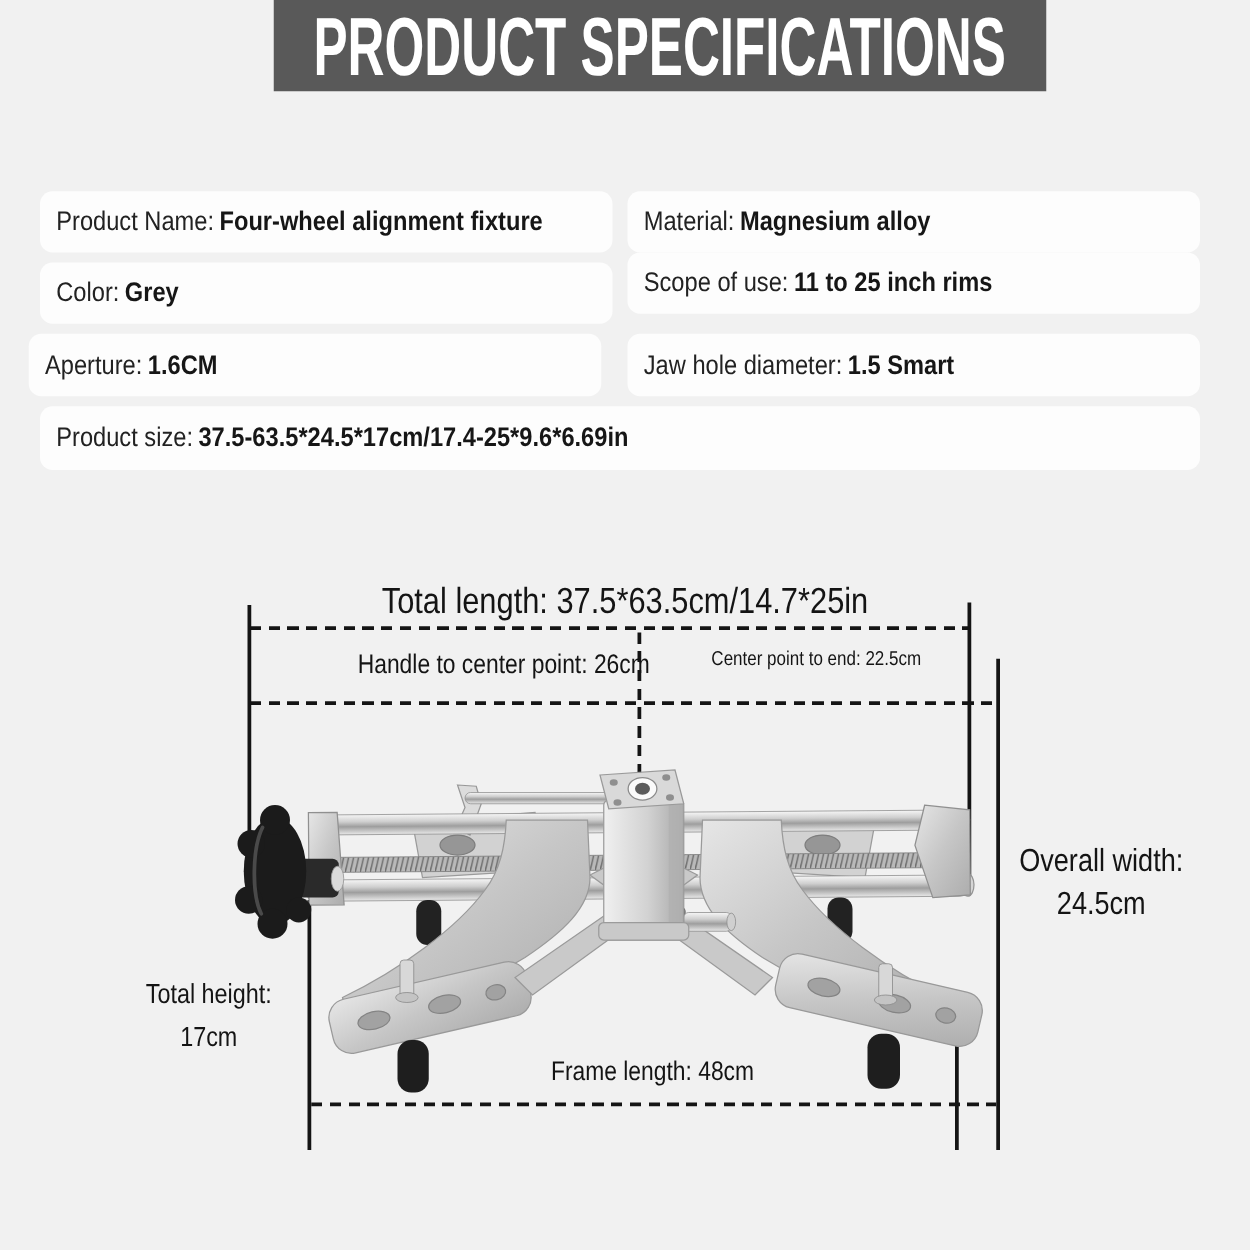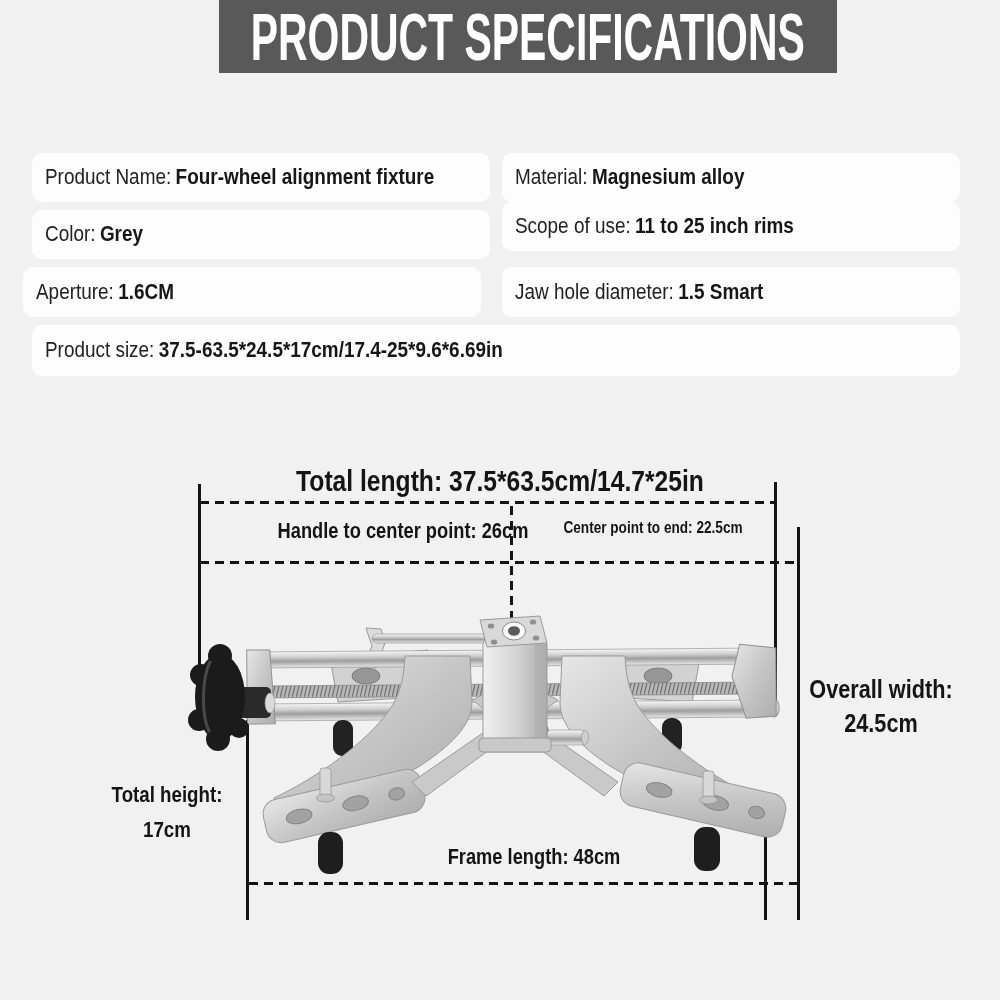--- a/index.html
+++ b/index.html
@@ -56,26 +56,26 @@
   .dash-bottom{left:249px;top:882px;width:548px;}
   .dash-center{left:510px;top:506px;height:114px;}
 
   .bar-tl-left{left:198px;top:484px;height:184px;}
   .bar-tl-right{left:774px;top:482px;height:220px;}
   .bar-ow{left:797px;top:527px;height:393px;}
   .bar-th{left:246px;top:720px;height:200px;}
   .bar-fr{left:764px;top:810px;height:110px;}
 
   
-  .dlabel{position:absolute;white-space:nowrap;font-weight:700;color:var(--line);}
+  .dlabel{position:absolute;white-space:nowrap;font-weight:400;color:var(--line);}
   .dlabel .t{display:inline-block;transform:translateX(-50%) scaleX(0.85);transform-origin:center;white-space:nowrap;}
   .lbl-total{left:500px;top:465px;font-size:29px;}
   .lbl-handle{left:356px;top:519px;font-size:21.5px;padding-left:47px;}
   .lbl-centerend{left:653px;top:519px;font-size:16px;}
-  .lbl-frame{left:522px;top:845px;font-size:21.5px;margin-left:12px;}
+  .lbl-frame{left:522px;top:845px;font-size:21.5px;}
   .lbl-ow{left:881px;top:672px;font-size:25.5px;text-align:center;line-height:34px;}
   .lbl-th{left:167px;top:777px;font-size:22px;text-align:center;line-height:35px;}
   .lbl-ow .t,.lbl-th .t{display:block;transform:translateX(-50%) scaleX(0.85);}
 
   .product{position:absolute;left:180px;top:600px;width:620px;height:340px;}
 </style>
 </head>
 <body>
 
 <div class="stage">

